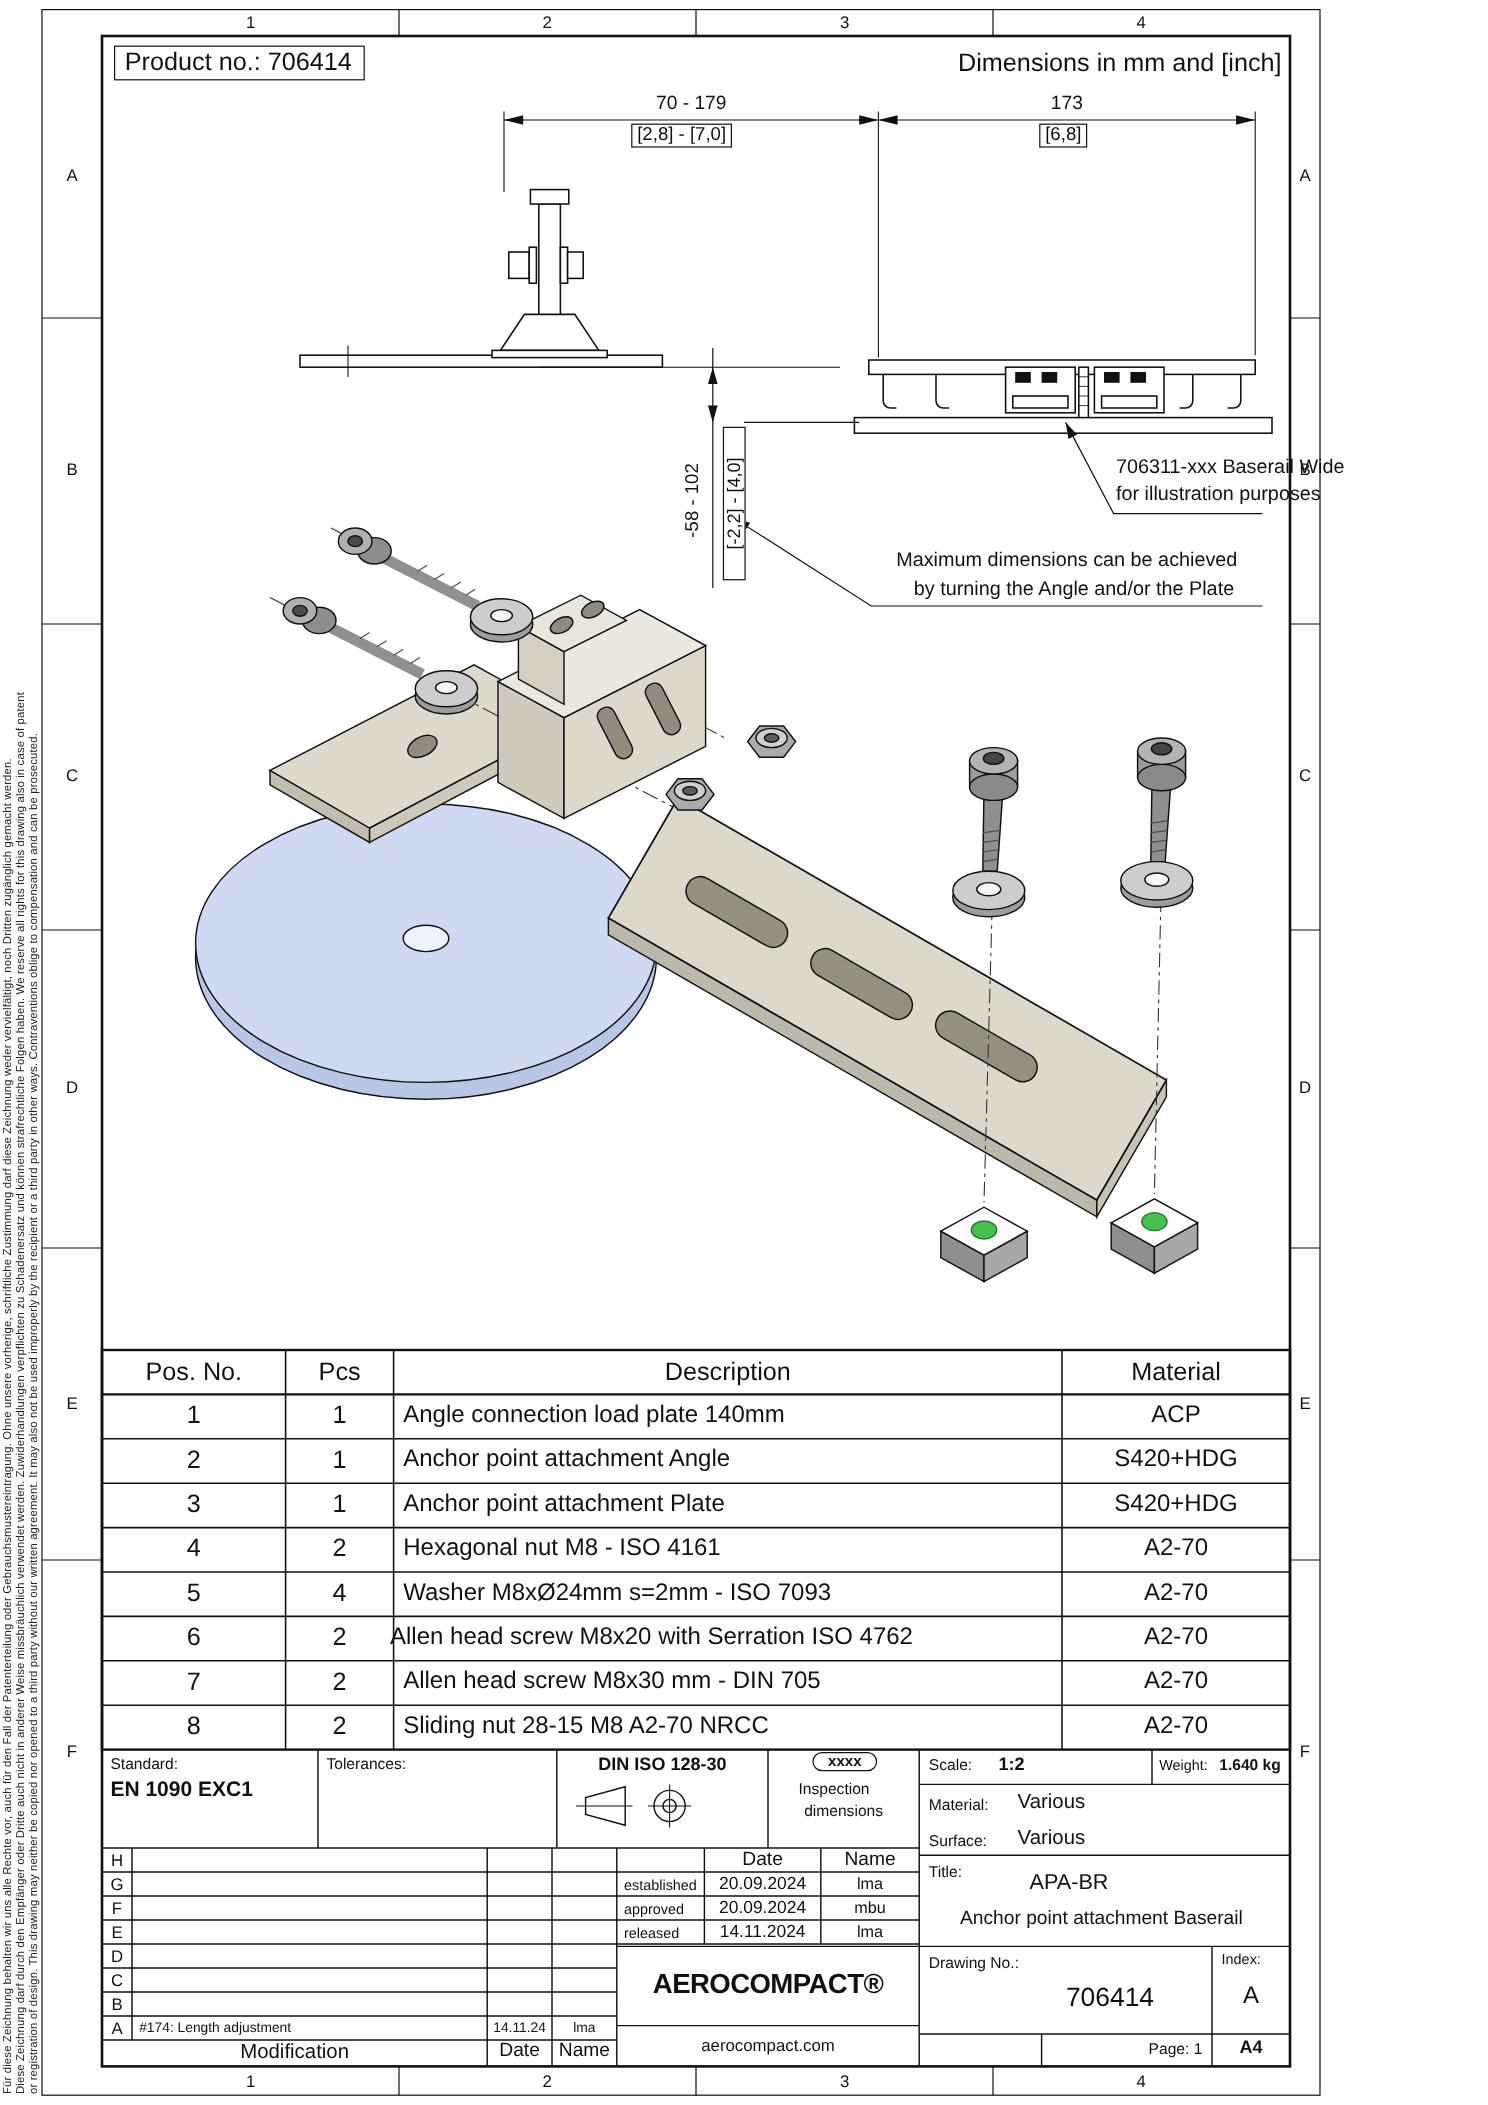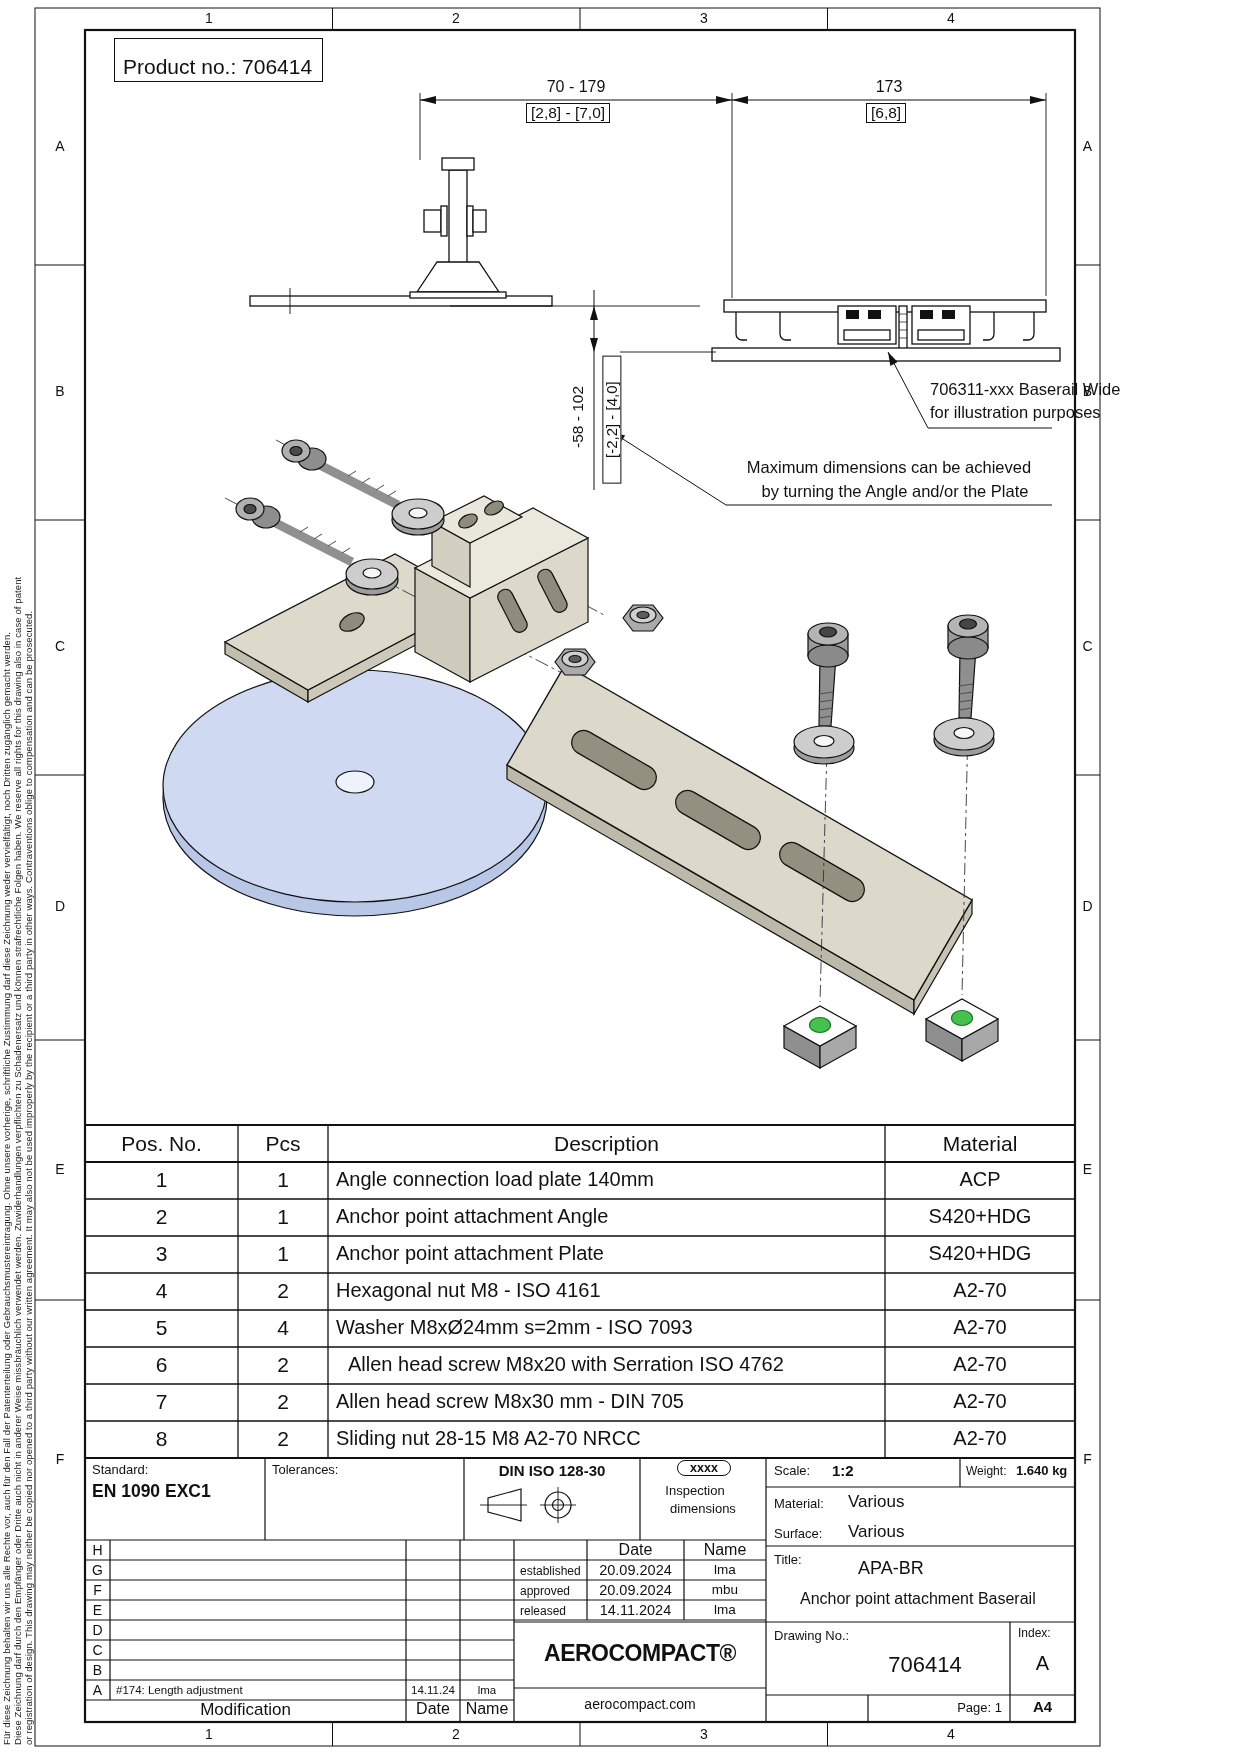--- a/index.html
+++ b/index.html
@@ -271,21 +271,22 @@
   <div class="t ctr" style="left:48px;top:898px;width:24px;font-size:14px;">D</div>
   <div class="t ctr" style="left:48px;top:1161px;width:24px;font-size:14px;">E</div>
   <div class="t ctr" style="left:48px;top:1451px;width:24px;font-size:14px;">F</div>
   <div class="t ctr" style="left:1076px;top:138px;width:23px;font-size:14px;">A</div>
   <div class="t ctr" style="left:1076px;top:383px;width:23px;font-size:14px;">B</div>
   <div class="t ctr" style="left:1076px;top:638px;width:23px;font-size:14px;">C</div>
   <div class="t ctr" style="left:1076px;top:898px;width:23px;font-size:14px;">D</div>
   <div class="t ctr" style="left:1076px;top:1161px;width:23px;font-size:14px;">E</div>
   <div class="t ctr" style="left:1076px;top:1451px;width:23px;font-size:14px;">F</div>
 
-  <div class="t" style="left:95px;top:38px;font-size:21px;border:1.6px solid #111;padding:16px 10px 2px 8px;margin-left:19px;">Product no.: 706414</div>
+  <div class="t" style="left:95px;top:38px;font-size:21px;border:1.6px solid #111;padding:1px 10px 2px 8px;">Product no.: 706414</div>
+  <div class="t" style="left:700px;top:41px;width:368px;text-align:right;font-size:21px;">Dimensions in mm and [inch]</div>
 
   <div class="t ctr" style="left:516px;top:78px;width:120px;font-size:16px;">70 - 179</div>
   <div class="t boxed" style="left:526px;top:103px;font-size:15.5px;">[2,8] - [7,0]</div>
   <div class="t ctr" style="left:849px;top:78px;width:80px;font-size:16px;">173</div>
   <div class="t boxed" style="left:866px;top:103px;font-size:15.5px;">[6,8]</div>
   <div class="t ctr rot" style="left:523px;top:408px;width:110px;font-size:15.5px;">-58 - 102</div>
   <div class="t ctr rot boxed" style="left:548px;top:410px;width:118px;font-size:15px;">[-2,2] - [4,0]</div>
 
   <div class="t" style="left:930px;top:380px;font-size:16.5px;">706311-xxx Baserail Wide</div>
   <div class="t" style="left:930px;top:403px;font-size:16.5px;">for illustration purposes</div>
@@ -318,21 +319,21 @@
   <div class="t" style="left:336px;top:1279px;font-size:20px;">Hexagonal nut M8 - ISO 4161</div>
   <div class="t ctr" style="left:885px;top:1279px;width:190px;font-size:20px;">A2-70</div>
 
   <div class="t ctr" style="left:85px;top:1316px;width:153px;font-size:21px;">5</div>
   <div class="t ctr" style="left:238px;top:1316px;width:90px;font-size:21px;">4</div>
   <div class="t" style="left:336px;top:1316px;font-size:20px;">Washer M8xØ24mm s=2mm - ISO 7093</div>
   <div class="t ctr" style="left:885px;top:1316px;width:190px;font-size:20px;">A2-70</div>
 
   <div class="t ctr" style="left:85px;top:1353px;width:153px;font-size:21px;">6</div>
   <div class="t ctr" style="left:238px;top:1353px;width:90px;font-size:21px;">2</div>
-  <div class="t" style="left:348px;top:1353px;font-size:20px;">Allen head screw M8x20 with Serration ISO 4762</div>
+  <div class="t" style="left:325px;top:1353px;font-size:20px;">Allen head screw M8x20 with Serration ISO 4762</div>
   <div class="t ctr" style="left:885px;top:1353px;width:190px;font-size:20px;">A2-70</div>
 
   <div class="t ctr" style="left:85px;top:1390px;width:153px;font-size:21px;">7</div>
   <div class="t ctr" style="left:238px;top:1390px;width:90px;font-size:21px;">2</div>
   <div class="t" style="left:336px;top:1390px;font-size:20px;">Allen head screw M8x30 mm - DIN 705</div>
   <div class="t ctr" style="left:885px;top:1390px;width:190px;font-size:20px;">A2-70</div>
 
   <div class="t ctr" style="left:85px;top:1427px;width:153px;font-size:21px;">8</div>
   <div class="t ctr" style="left:238px;top:1427px;width:90px;font-size:21px;">2</div>
   <div class="t" style="left:336px;top:1427px;font-size:20px;">Sliding nut 28-15 M8 A2-70 NRCC</div>

